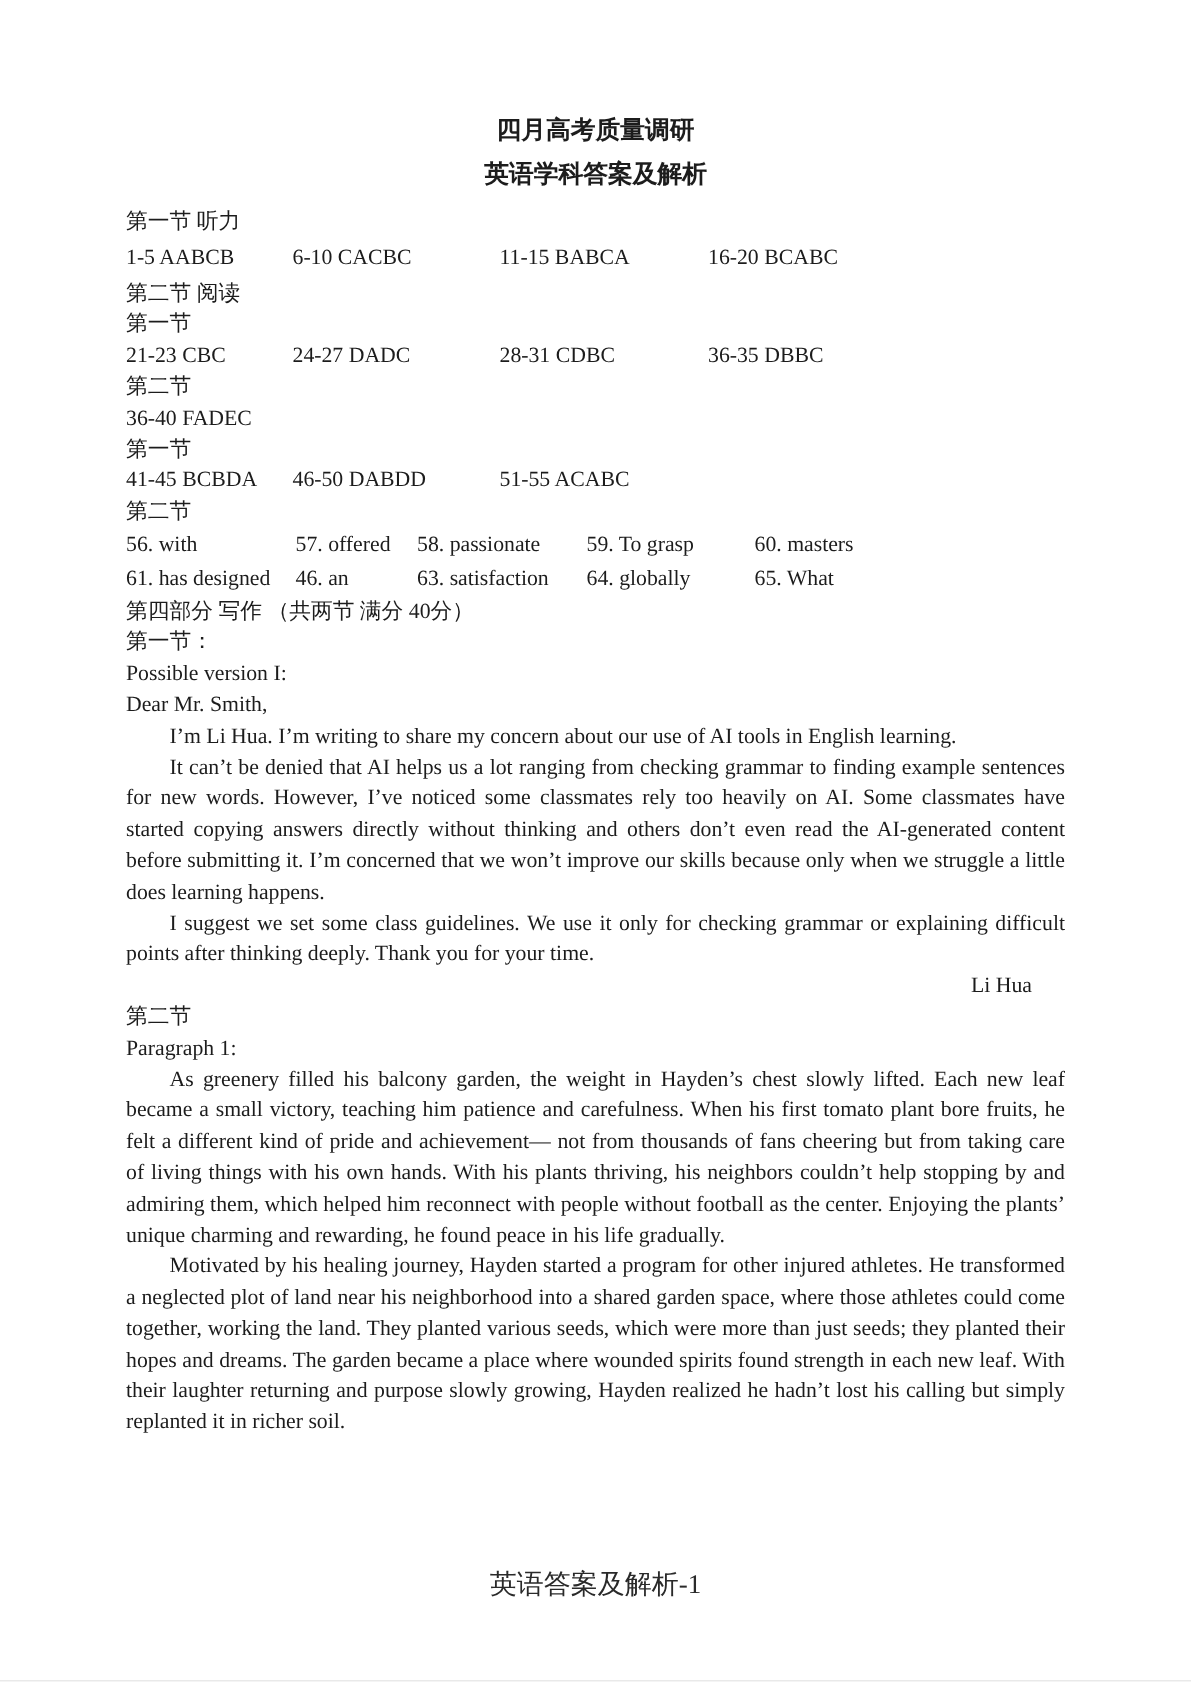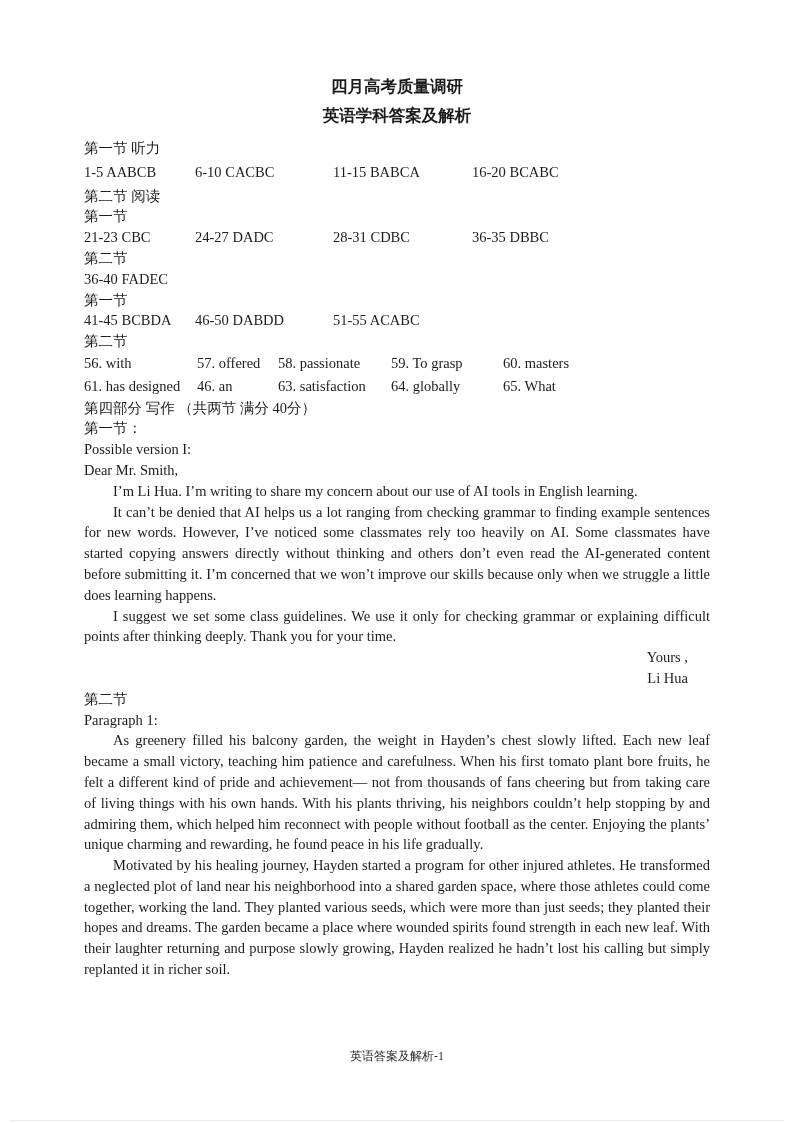--- a/index.html
+++ b/index.html
@@ -1,15 +1,15 @@
 <!DOCTYPE html>
 <html><head>
 <meta charset="utf-8">
 <style>
-  * { margin: 0; padding: 0; box-sizing: border-box; border-radius: 19px; }
+  * { margin: 0; padding: 0; box-sizing: border-box; }
   html, body { width: 794px; height: 1123px; background: #ffffff; }
   .page {
     position: relative;
     width: 794px;
     height: 1123px;
     background: #ffffff;
     font-family: "Liberation Serif", "DejaVu Serif", serif;
     color: #1c1c1c;
     overflow: hidden;
   }
@@ -57,21 +57,21 @@
   .sig {
     text-align: right;
     padding-right: 22px;
   }
   .footer {
     position: absolute;
     left: 0;
     top: 1046px;
     width: 794px;
     text-align: center;
-    font-size: 12px;
+    font-size: 18px;
     line-height: 20px;
     color: #2a2a2a;
     font-family: "Liberation Serif", "DejaVu Serif", serif;
   }
 </style>
 </head>
 <body>
 
 <div class="page">
   <div class="content">
@@ -128,21 +128,20 @@
     </div>
 
     <div class="line">第四部分  写作 （共两节 满分 40分）</div>
     <div class="line">第一节：</div>
 
     <div class="line">Possible version I:</div>
     <div class="line">Dear Mr. Smith,</div>
     <div class="para">I’m Li Hua. I’m writing to share my concern about our use of AI tools in English learning.</div>
     <div class="para">It can’t be denied that AI helps us a lot ranging from checking grammar to finding example sentences for new words. However, I’ve noticed some classmates rely too heavily on AI. Some classmates have started copying answers directly without thinking and others don’t even read the AI-generated content before submitting it. I’m concerned that we won’t improve our skills because only when we struggle a little does learning happens.</div>
     <div class="para">I suggest we set some class guidelines. We use it only for checking grammar or explaining difficult points after thinking deeply. Thank you for your time.</div>
-    <div class="sig">Yours ,</div>
     <div class="sig">Li Hua</div>
 
     <div class="line">第二节</div>
     <div class="line">Paragraph 1:</div>
     <div class="para">As greenery filled his balcony garden, the weight in Hayden’s chest slowly lifted. Each new leaf became a small victory, teaching him patience and carefulness. When his first tomato plant bore fruits, he felt a different kind of pride and achievement— not from thousands of fans cheering but from taking care of living things with his own hands. With his plants thriving, his neighbors couldn’t help stopping by and admiring them, which helped him reconnect with people without football as the center. Enjoying the plants’ unique charming and rewarding, he found peace in his life gradually.</div>
     <div class="para">Motivated by his healing journey, Hayden started a program for other injured athletes. He transformed a neglected plot of land near his neighborhood into a shared garden space, where those athletes could come together, working the land. They planted various seeds, which were more than just seeds; they planted their hopes and dreams. The garden became a place where wounded spirits found strength in each new leaf. With their laughter returning and purpose slowly growing, Hayden realized he hadn’t lost his calling but simply replanted it in richer soil.</div>
 
   </div>
 
   <div class="footer">英语答案及解析-1</div>

